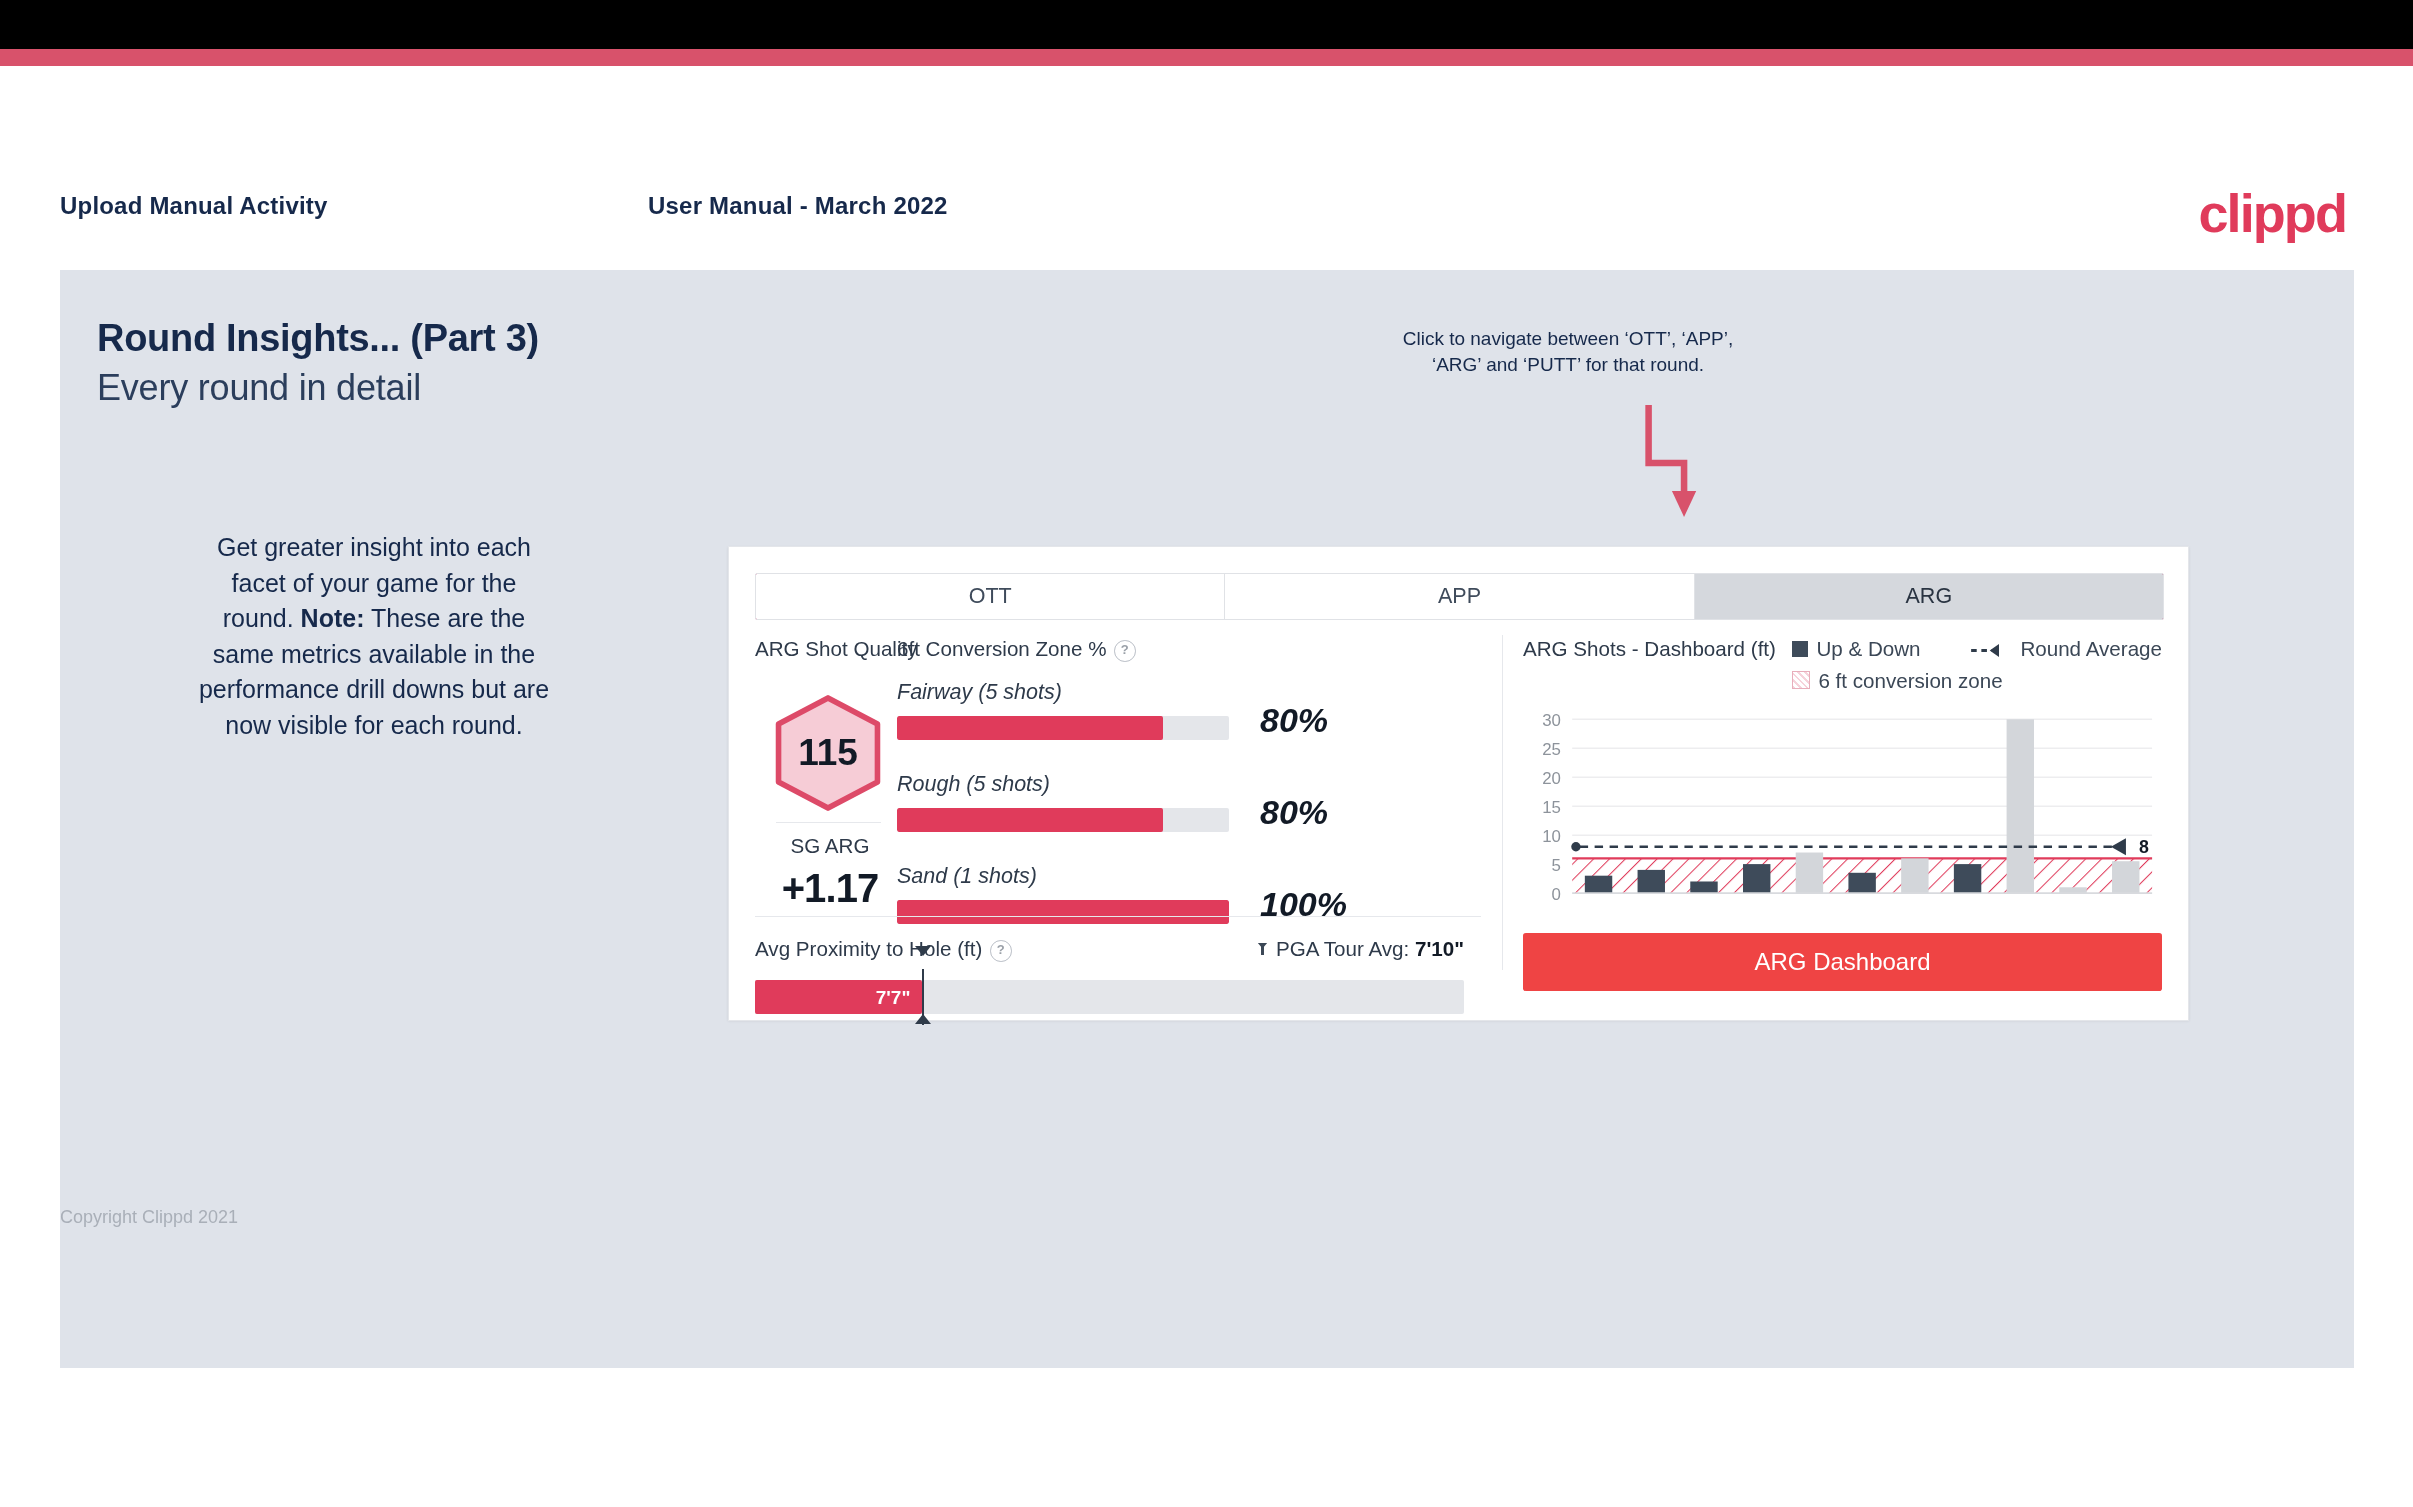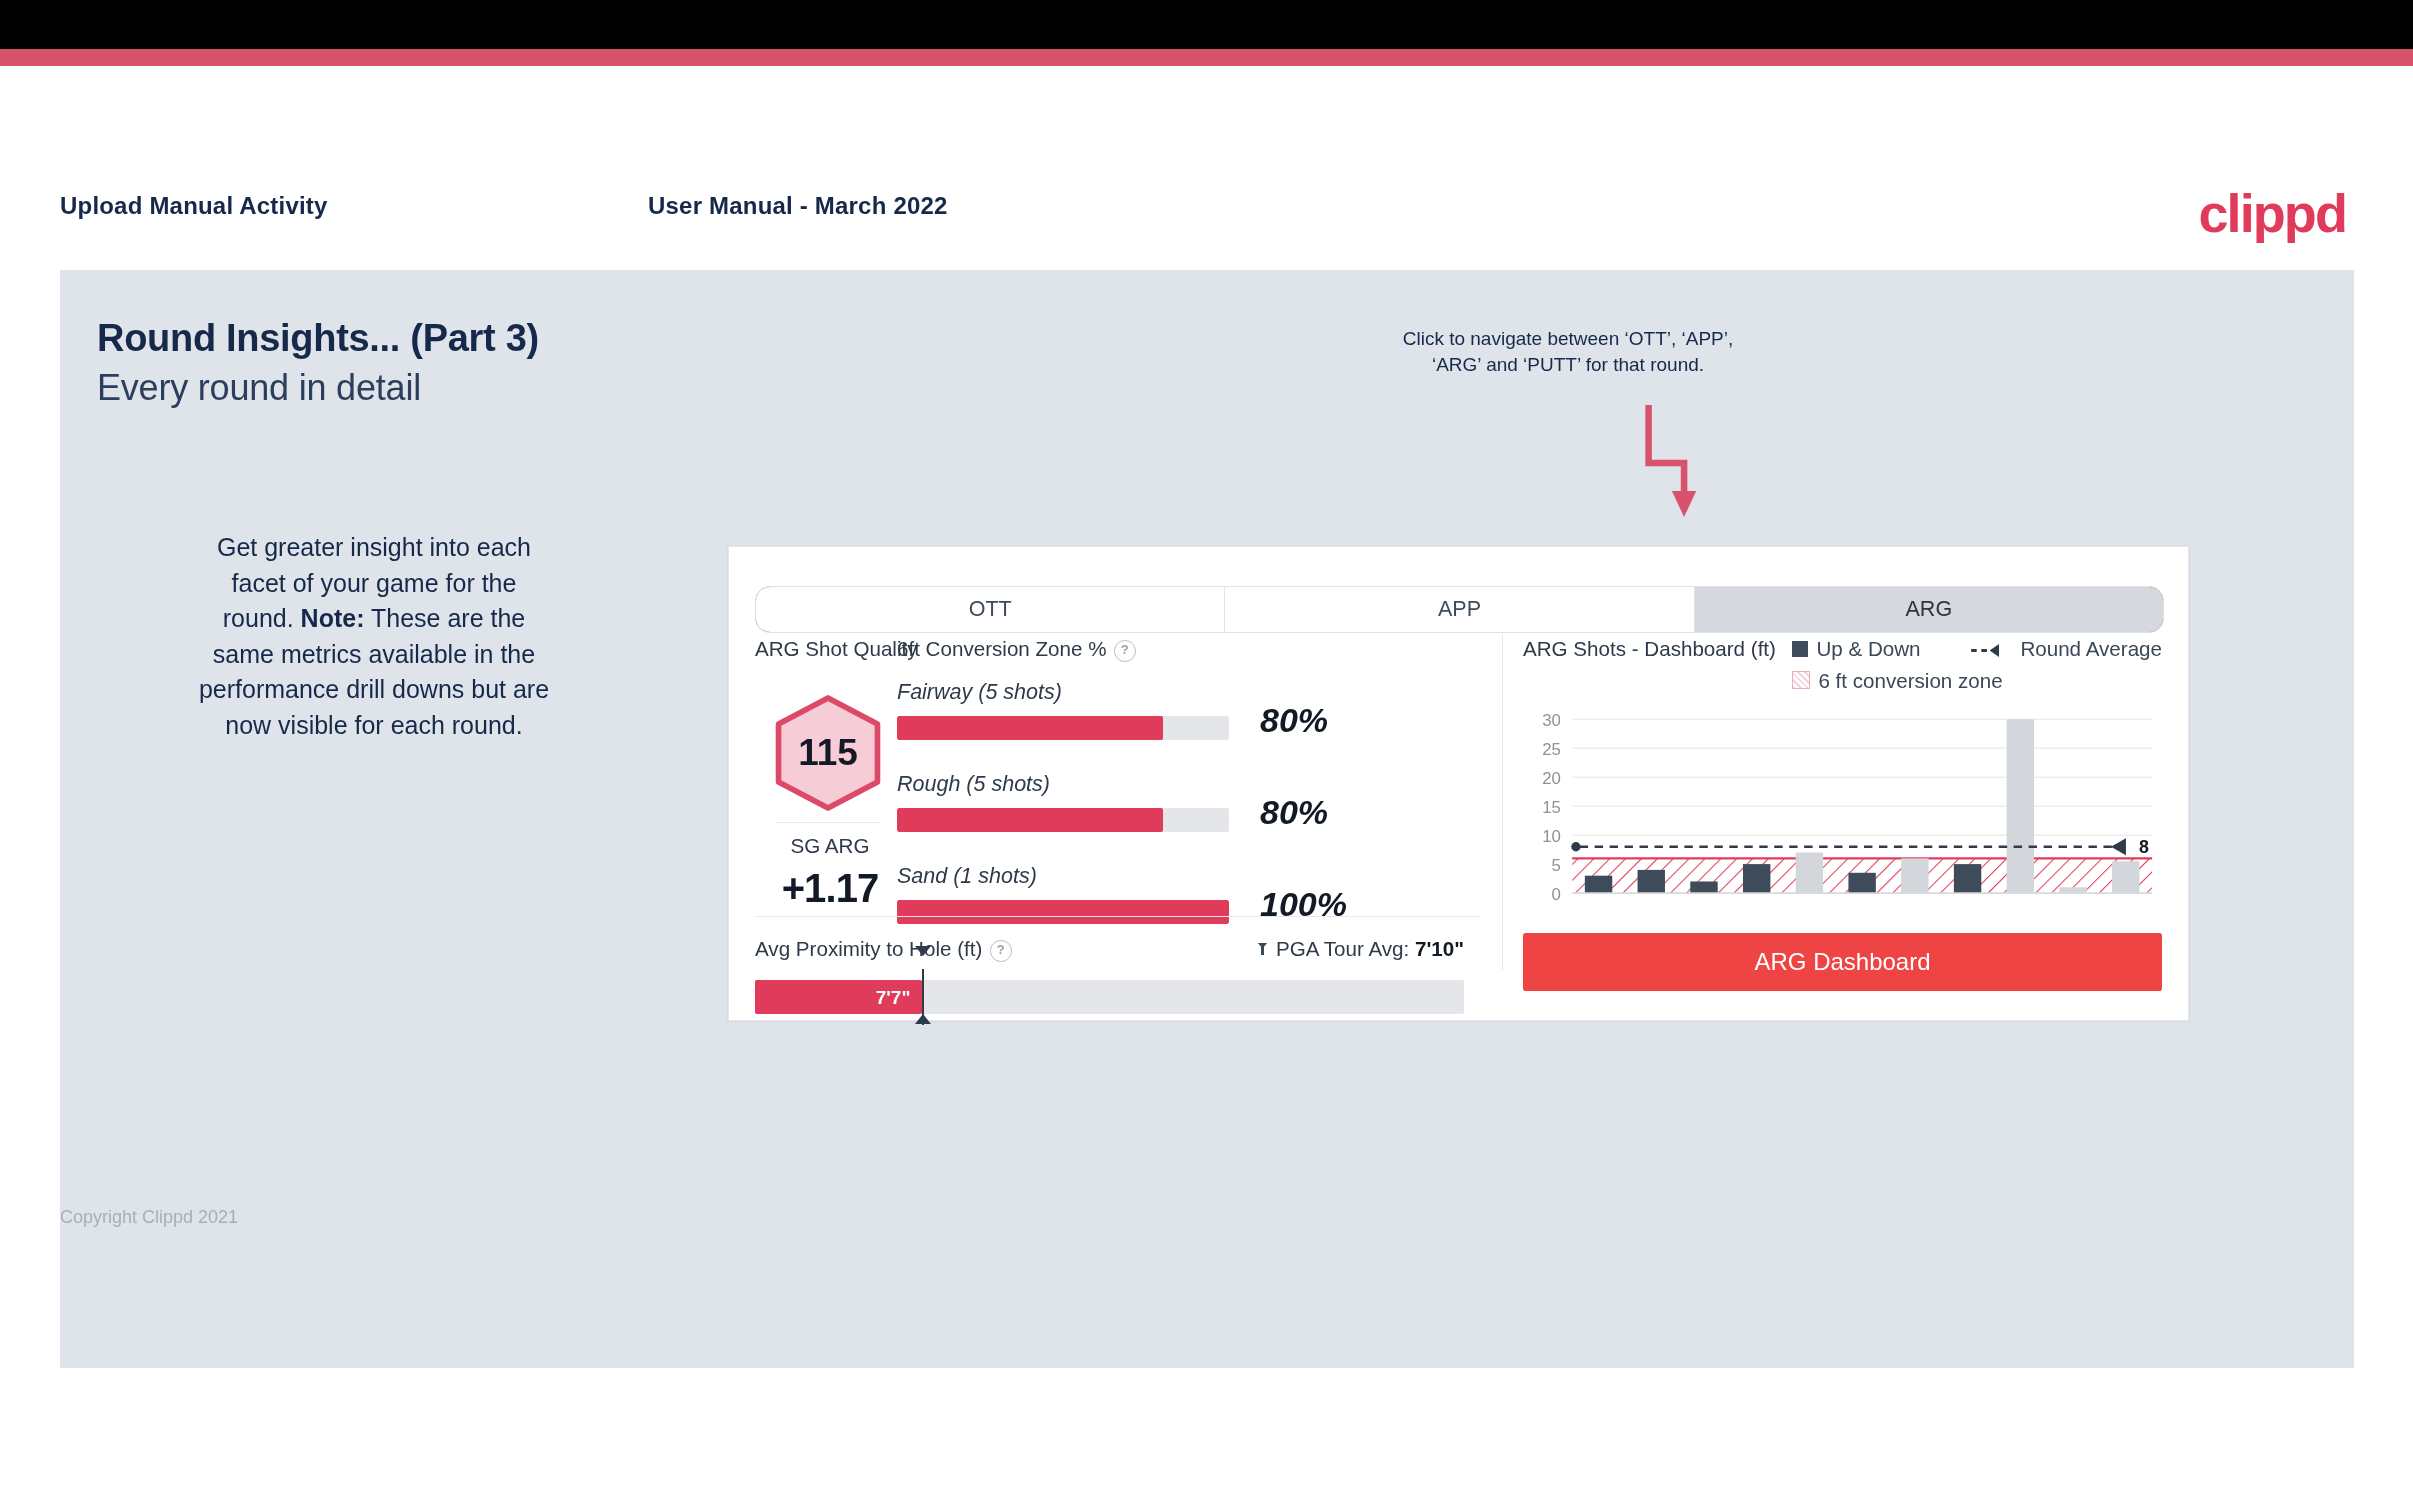--- a/index.html
+++ b/index.html
@@ -34,21 +34,21 @@
 
   .leftcopy{position:absolute;left:136px;top:260px;width:356px;text-align:center;font-size:25px;line-height:1.42;color:#16294b;}
   .leftcopy b{font-weight:bold;}
 
   .copyright{position:absolute;left:0px;top:937px;font-size:18px;color:#a9afb8;}
 
   
   .card{position:absolute;left:668px;top:276px;width:1459px;height:473px;background:#ffffff;border:0.9px solid #e4e6ea;box-shadow:0 0.9px 2.8px rgba(0,0,0,.08);}
 
   
-  .tabs{position:absolute;left:26px;top:26px;width:1407px;height:45px;display:flex;border:0.9px solid #e0e2e6;border-radius:15px;overflow:hidden;background:#be185d;margin-top:13px;}
+  .tabs{position:absolute;left:26px;top:26px;width:1407px;height:45px;display:flex;border:0.9px solid #e0e2e6;border-radius:2px;overflow:hidden;background:#be185d;}
   .tab{flex:1;display:flex;align-items:center;justify-content:center;font-size:21.5px;color:#3f4b5b;border-right:0.9px solid #e0e2e6;background:#ffffff;}
   .tab:last-child{border-right:none;}
   .tab.active{background:#d5d8dd;color:#2a3442;}
 
   
   .body-split{position:absolute;left:26px;top:88px;width:1407px;height:365px;}
   .col-left{position:absolute;left:0;top:0;width:726px;height:365px;}
   .col-right{position:absolute;left:768px;top:0;width:639px;height:365px;}
   .vdivider{position:absolute;left:747px;top:0;width:0.9px;height:335px;background:#e6e8ec;}
 

